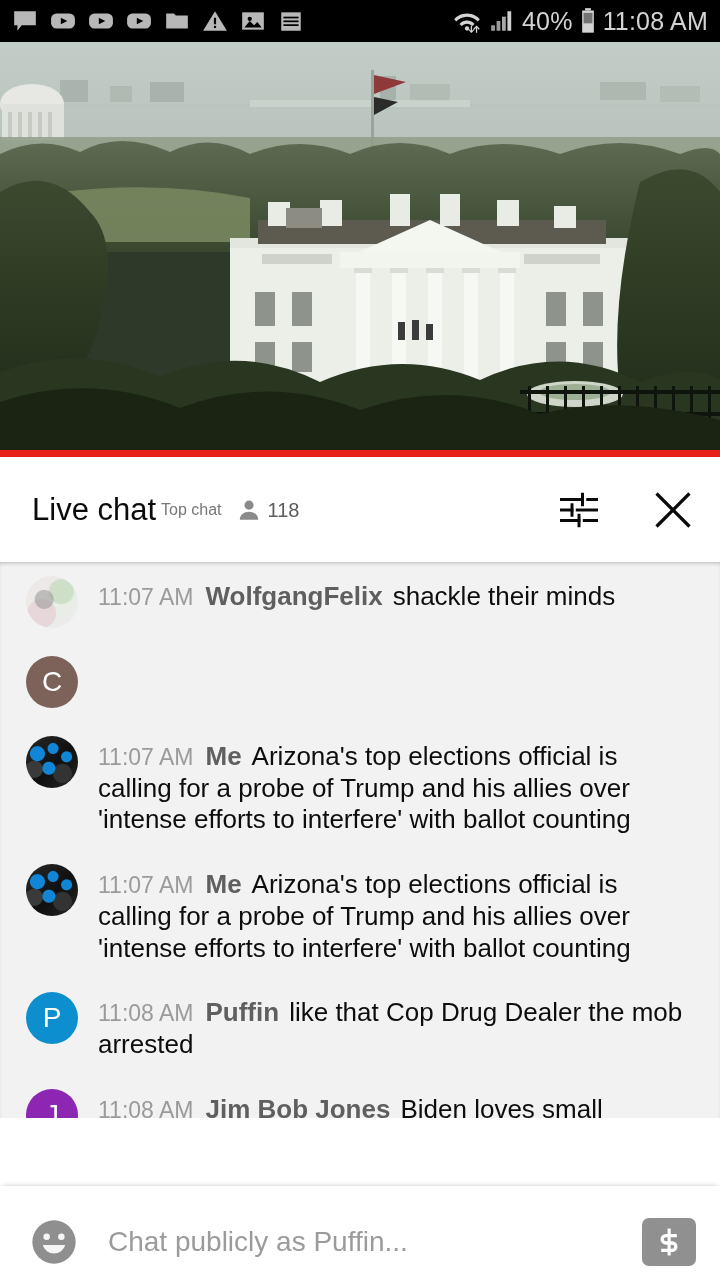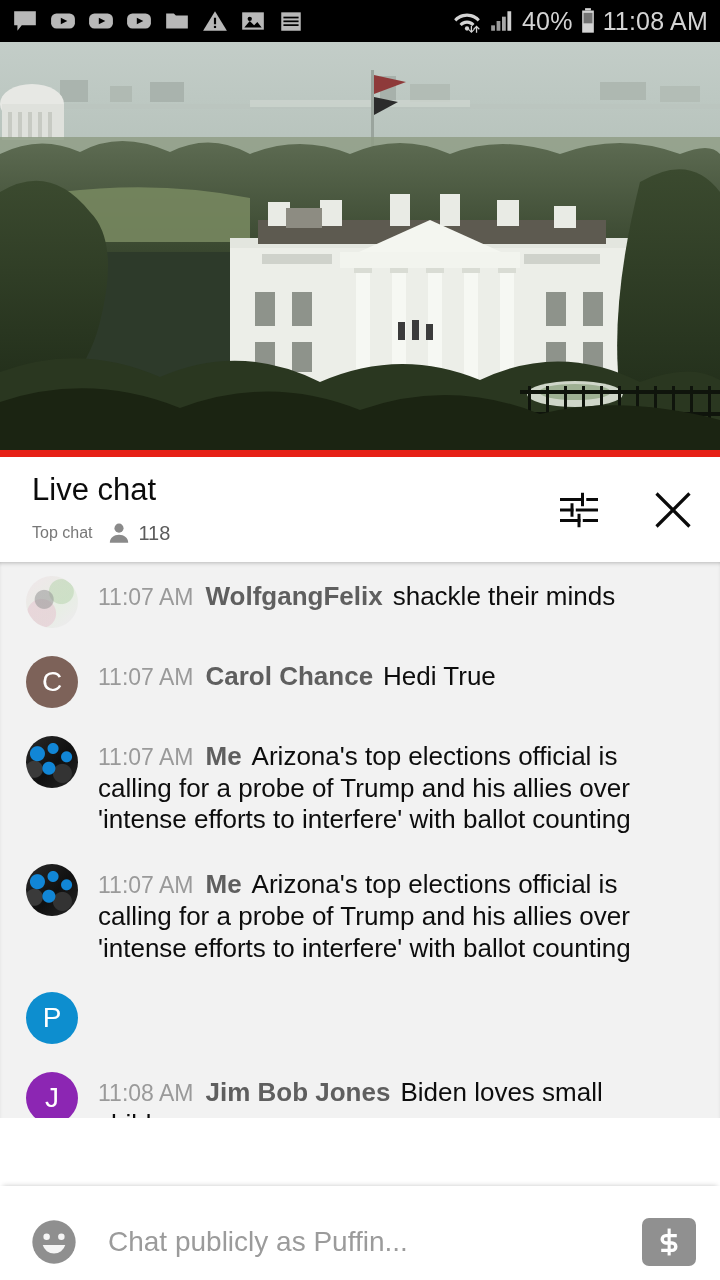--- a/index.html
+++ b/index.html
@@ -35,21 +35,21 @@
     position:absolute; top:450px; left:0; width:720px; height:7px;
     background:#e62117;
   }
 
   
   .chat-header {
     position:absolute; top:457px; left:0; width:720px; height:105px;
     background:#ffffff; display:flex; align-items:center;
     padding:0 24px 0 32px;
   }
-  .ch-titles { display:flex; flex-direction:column; gap:15px; }
+  .ch-titles { display:flex; flex-direction:row; gap:5px; }
   .ch-title { font-size:31px; color:#0b0b0b; font-weight:400; line-height:1; }
   .ch-sub { display:flex; align-items:center; gap:14px; }
   .ch-topchat { font-size:16px; color:#777777; line-height:1; }
   .ch-viewers { display:flex; align-items:center; gap:6px; }
   .ch-count { font-size:20px; color:#5c5c5c; line-height:1; }
   .ch-actions { margin-left:auto; display:flex; align-items:center; gap:48px; }
   .icon-btn { width:46px; height:46px; display:flex; align-items:center; justify-content:center; cursor:pointer; }
 
   
   .chat-list {
@@ -368,41 +368,41 @@
 
     <div class="msg">
       <div class="avatar img-wolf"></div>
       <div class="msg-body">
         <span class="m-time">11:07 AM</span><span class="m-user">WolfgangFelix</span><span class="m-text">shackle their minds</span>
       </div>
     </div>
 
     <div class="msg">
       <div class="avatar" style="background:#7d6259">C</div>
-      <div class="msg-body">
-        <span class="m-time">11:07 AM</span><span class="m-user">Carol Chance</span><span class="m-text">Hedi True</span>
-      </div>
     </div>
 
     <div class="msg">
       <div class="avatar img-me"></div>
       <div class="msg-body">
         <span class="m-time">11:07 AM</span><span class="m-user">Me</span><span class="m-text">Arizona's top elections official is calling for a probe of Trump and his allies over 'intense efforts to interfere' with ballot counting</span>
       </div>
     </div>
 
     <div class="msg">
       <div class="avatar img-me"></div>
       <div class="msg-body">
         <span class="m-time">11:07 AM</span><span class="m-user">Me</span><span class="m-text">Arizona's top elections official is calling for a probe of Trump and his allies over 'intense efforts to interfere' with ballot counting</span>
       </div>
     </div>
 
     <div class="msg">
       <div class="avatar" style="background:#0d8ecf">P</div>
+      <div class="msg-body">
+        <span class="m-time">11:08 AM</span><span class="m-user">Puffin</span><span class="m-text">like that Cop Drug Dealer the mob arrested</span>
+      </div>
     </div>
 
     <div class="msg">
       <div class="avatar" style="background:#8c26b3">J</div>
       <div class="msg-body">
         <span class="m-time">11:08 AM</span><span class="m-user">Jim Bob Jones</span><span class="m-text">Biden loves small children,</span>
       </div>
     </div>
 
     <div class="msg highlight">

